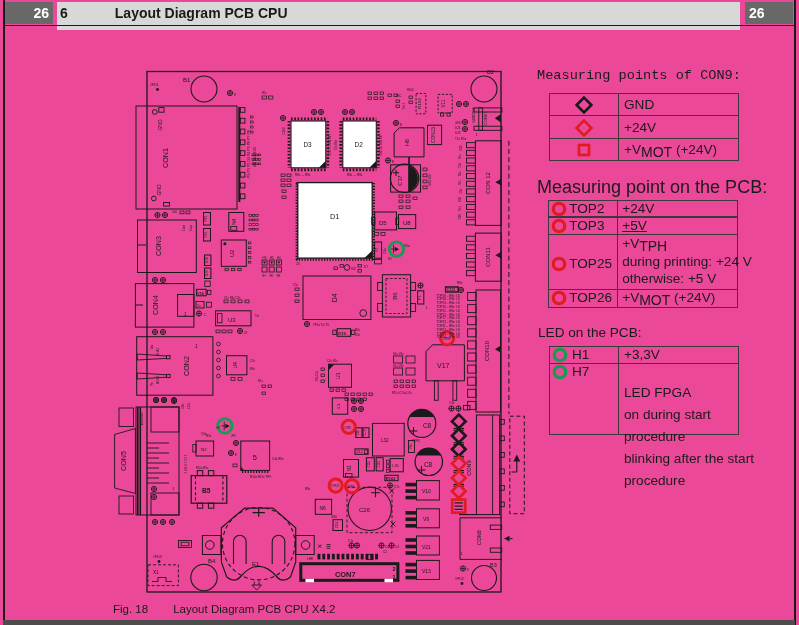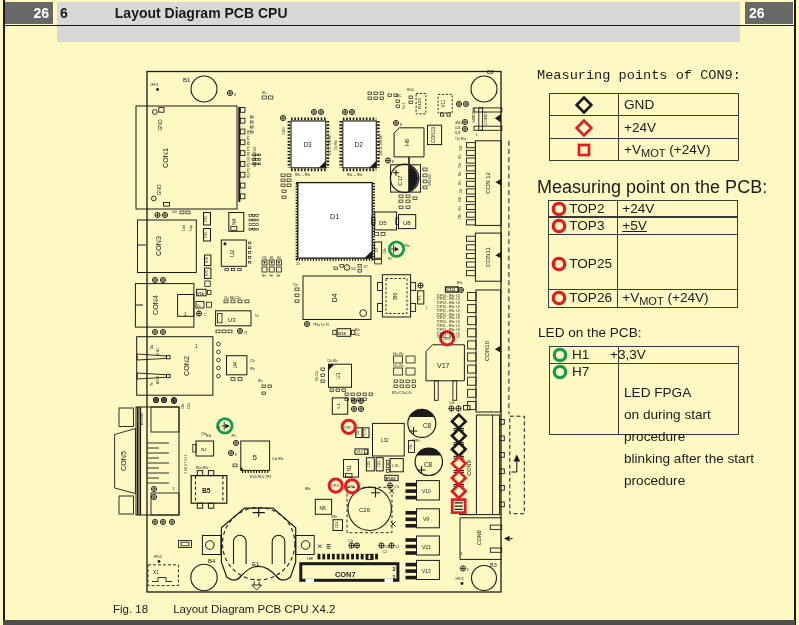--- a/index.html
+++ b/index.html
@@ -1,34 +1,34 @@
 <!DOCTYPE html>
 <html><head>
 <meta charset="utf-8">
 <style>
   html,body{margin:0;padding:0;background:#fff;}
-  .page{position:relative;width:799px;height:625px;background:#fef9c3;overflow:hidden;
+  .page{position:relative;width:799px;height:625px;background:#ec4899;overflow:hidden;
         font-family:"Liberation Sans", sans-serif;color:#1a1a1a;}
   .abs{position:absolute;}
   .hd{font-weight:bold;font-size:14px;}
-  sub.sm{font-size:11px;vertical-align:-3px;line-height:0;}
+  sub.sm{font-size:14px;vertical-align:-3px;line-height:0;}
 </style>
 </head>
 <body>
 <div class="page">
 
   <div class="abs" style="left:3px;top:0;width:1.5px;height:625px;background:#1a1a1a;"></div>
 
   <div class="abs" style="left:794px;top:0;width:1.5px;height:625px;background:#1a1a1a;"></div>
 
   <div class="abs" style="left:3px;top:620px;width:792px;height:5px;background:#4d4d4d;"></div>
 
   <div class="abs hd" style="left:5px;top:2px;width:44px;height:22px;background:#686868;color:#fff;text-align:right;padding-right:4px;line-height:22px;">26</div>
 
-  <div class="abs hd" style="left:57px;top:2px;width:683px;height:40px;background:#d8d8d8;line-height:22px;">
+  <div class="abs hd" style="left:57px;top:2px;width:683px;height:28px;background:#d8d8d8;line-height:22px;">
     <span style="margin-left:3px;">6</span><span style="margin-left:47px;">Layout Diagram PCB CPU</span>
   </div>
 
   <div class="abs hd" style="left:745px;top:2px;width:48px;height:22px;background:#686868;color:#fff;line-height:22px;"><span style="margin-left:4px;">26</span></div>
 
   <div class="abs" style="left:4px;top:25px;width:791px;height:1.4px;background:#1a1a1a;"></div>
 
   <div class="abs" style="left:537px;top:68px;font-size:13.6px;font-family:Liberation Mono, monospace;">Measuring points of CON9:</div>
 
   <div class="abs" style="left:549px;top:93px;width:189.5px;height:67.5px;border:1.2px solid #3a3a3a;box-sizing:border-box;font-size:13.6px;">
@@ -74,39 +74,40 @@
 
     <svg class="abs" style="left:2px;top:89.5px;" width="16" height="16" viewBox="0 0 16 16">
         <circle cx="8" cy="8" r="5.7" fill="none" stroke="#e11b22" stroke-width="3.3"></circle>
       </svg>
     <div class="abs" style="left:20px;top:0px;">TOP2</div>
     <div class="abs" style="left:20px;top:17px;">TOP3</div>
     <div class="abs" style="left:20px;top:55px;">TOP25</div>
     <div class="abs" style="left:20px;top:89.5px;">TOP26</div>
     <div class="abs" style="left:73px;top:0px;">+24V</div>
     <div class="abs" style="left:73px;top:17px;text-decoration:underline;">+5V</div>
+    <div class="abs" style="left:73px;top:34.5px;line-height:17.6px;white-space:nowrap;">+V<sub class="sm">TPH</sub><br>during printing: +24 V<br>otherwise: +5 V</div>
     <div class="abs" style="left:73px;top:89.5px;">+V<sub class="sm">MOT</sub> (+24V)</div>
   </div>
 
   <div class="abs" style="left:538px;top:325px;font-size:13.6px;text-align:right;">LED on the PCB:</div>
 
   <div class="abs" style="left:549px;top:346.3px;width:189.5px;height:88.5px;border:1.2px solid #3a3a3a;box-sizing:border-box;font-size:13.6px;">
     <div class="abs" style="left:0;top:15.9px;width:100%;height:1.2px;background:#3a3a3a;"></div>
     <div class="abs" style="left:67.8px;top:0;width:1.2px;height:100%;background:#3a3a3a;"></div>
 
     <svg class="abs" style="left:2px;top:0px;" width="16" height="16" viewBox="0 0 16 16">
         <circle cx="8" cy="8" r="5.7" fill="none" stroke="#169c4e" stroke-width="3.3"></circle>
       </svg>
 
     <svg class="abs" style="left:2px;top:17px;" width="16" height="16" viewBox="0 0 16 16">
         <circle cx="8" cy="8" r="5.7" fill="none" stroke="#169c4e" stroke-width="3.3"></circle>
       </svg>
     <div class="abs" style="left:22px;top:0px;">H1</div>
     <div class="abs" style="left:22px;top:17px;">H7</div>
-    <div class="abs" style="left:60px;top:0px;">+3,3V</div>
+    <div class="abs" style="left:74px;top:0px;">+3,3V</div>
     <div class="abs" style="left:74px;top:35px;line-height:22px;white-space:nowrap;">LED FPGA<br>on during start<br>procedure<br>blinking after the start<br>procedure</div>
   </div>
 
   <div class="abs" style="left:113px;top:603px;font-size:11.5px;">Fig. 18<span style="margin-left:25px;">Layout Diagram PCB CPU X4.2</span></div>
 
   <svg class="abs" style="left:0;top:0;" width="799" height="625" viewBox="0 0 799 625" font-family="Liberation Sans, sans-serif" fill="none" stroke="none">
   <defs>
 <g id="tp">
           <circle r="2.6" fill="none" stroke="#1a1a1a" stroke-width="0.9"></circle>
           <path d="M-2.6 0 H2.6 M0 -2.6 V2.6" stroke="#1a1a1a" stroke-width="0.8"></path>

